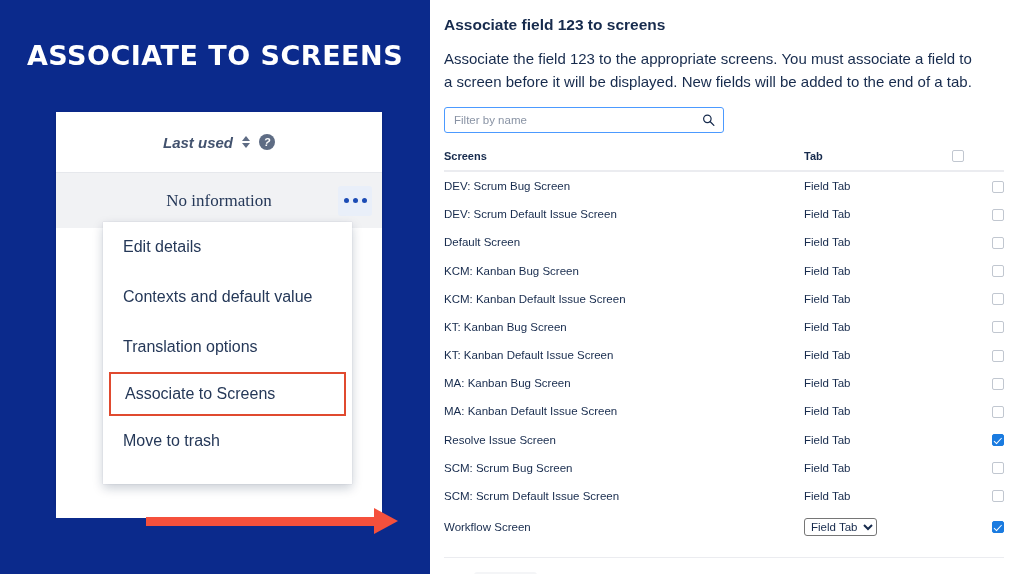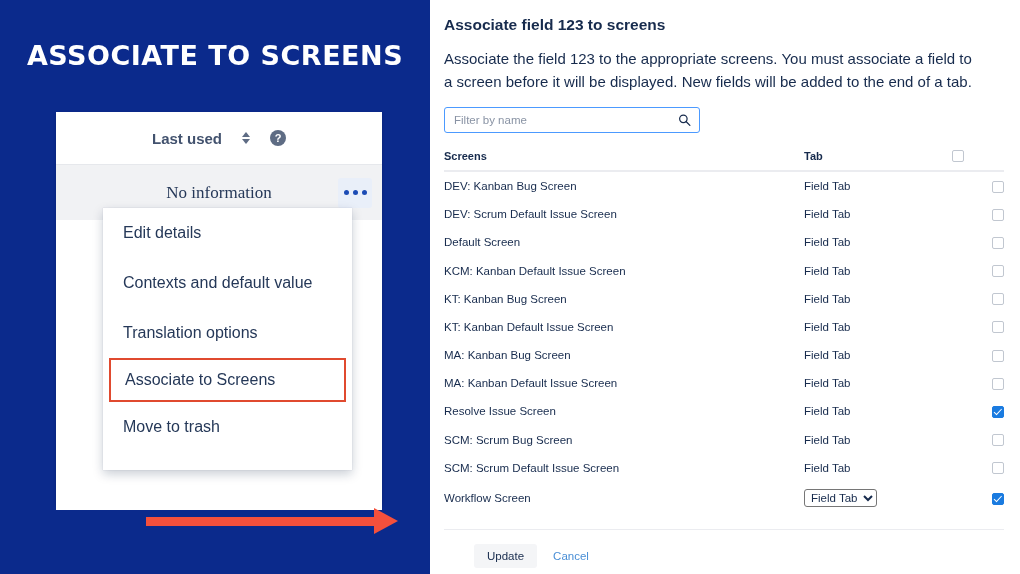--- a/index.html
+++ b/index.html
@@ -29,27 +29,28 @@
     font-family:"DejaVu Sans","Liberation Sans",sans-serif;
   }
   .card{
     position:absolute;
     left:56px;top:112px;
     width:326px;height:393px;
     background:#ffffff;
     box-shadow:0 1px 3px rgba(0,0,0,.18);
   }
   .card-sorthead{
-    height:52px;
+    height:60px;
     display:flex;align-items:center;justify-content:center;
-    gap:18px;
+    gap:7px;
     color:#42526e;
     font-size:15px;
     font-weight:bold;
     background:#ffffff;
+    font-style:italic;
   }
   .sort-arrows{
     display:inline-block;width:9px;height:14px;position:relative;
     margin:0 1px 0 2px;
   }
   .sort-arrows:before,.sort-arrows:after{
     content:"";position:absolute;left:0;
     border-left:4px solid transparent;border-right:4px solid transparent;
   }
   .sort-arrows:before{top:1px;border-bottom:5px solid #5e6c84;}
@@ -73,21 +74,21 @@
   .dots-btn{
     position:absolute;right:10px;top:50%;transform:translateY(-50%);
     width:34px;height:30px;border-radius:3px;background:#e9eff9;
     display:flex;align-items:center;justify-content:center;gap:4px;
   }
   .dots-btn i{width:5px;height:5px;border-radius:50%;background:#1b4bb5;display:block;}
   .card-body-blank{background:#ffffff;height:290px;}
 
   .menu{
     position:absolute;
-    left:103px;top:208px;
+    left:103px;top:222px;
     width:249px;height:262px;
     background:#ffffff;
     box-shadow:0 4px 10px rgba(9,30,66,.22), 0 0 1px rgba(9,30,66,.18);
   }
   .menu-item{
     height:50px;
     display:flex;align-items:center;
     padding-left:20px;
     color:#253858;
     font-size:16px;
@@ -121,21 +122,21 @@
   }
   .panel-title{
     color:#172b4d;font-size:15.5px;font-weight:bold;
     margin:2px 0 14px 0;
   }
   .panel-desc{
     color:#172b4d;font-size:15px;line-height:1.5;
     width:535px;margin-bottom:14px;
   }
   .filter-box{
-    position:relative;width:256px;height:26px;
+    position:relative;width:280px;height:26px;
     border:1px solid #4c9aff;border-radius:3px;
     background:#fff;box-sizing:border-box;
     display:flex;align-items:center;
     margin-bottom:16px;
   }
   .filter-input{
     border:0;outline:0;background:transparent;
     font-family:inherit;font-size:11.5px;color:#172b4d;
     padding:0 26px 0 9px;width:100%;height:100%;box-sizing:border-box;
   }
@@ -271,31 +272,36 @@
         <tr>
           <th>Screens</th>
           <th>Tab</th>
           <th class="th-check">
             <span class="cb"></span>
           </th>
         </tr>
       </thead>
       <tbody>
           <tr>
-            <td>DEV: Kanban Bug Screen</td>
+            <td>DEV: Scrum Bug Screen</td>
             <td>Field Tab</td>
             <td class="td-check"><span class="cb"></span></td>
           </tr>
           <tr>
             <td>DEV: Scrum Default Issue Screen</td>
             <td>Field Tab</td>
             <td class="td-check"><span class="cb"></span></td>
           </tr>
           <tr>
             <td>Default Screen</td>
+            <td>Field Tab</td>
+            <td class="td-check"><span class="cb"></span></td>
+          </tr>
+          <tr>
+            <td>KCM: Kanban Bug Screen</td>
             <td>Field Tab</td>
             <td class="td-check"><span class="cb"></span></td>
           </tr>
           <tr>
             <td>KCM: Kanban Default Issue Screen</td>
             <td>Field Tab</td>
             <td class="td-check"><span class="cb"></span></td>
           </tr>
           <tr>
             <td>KT: Kanban Bug Screen</td>

